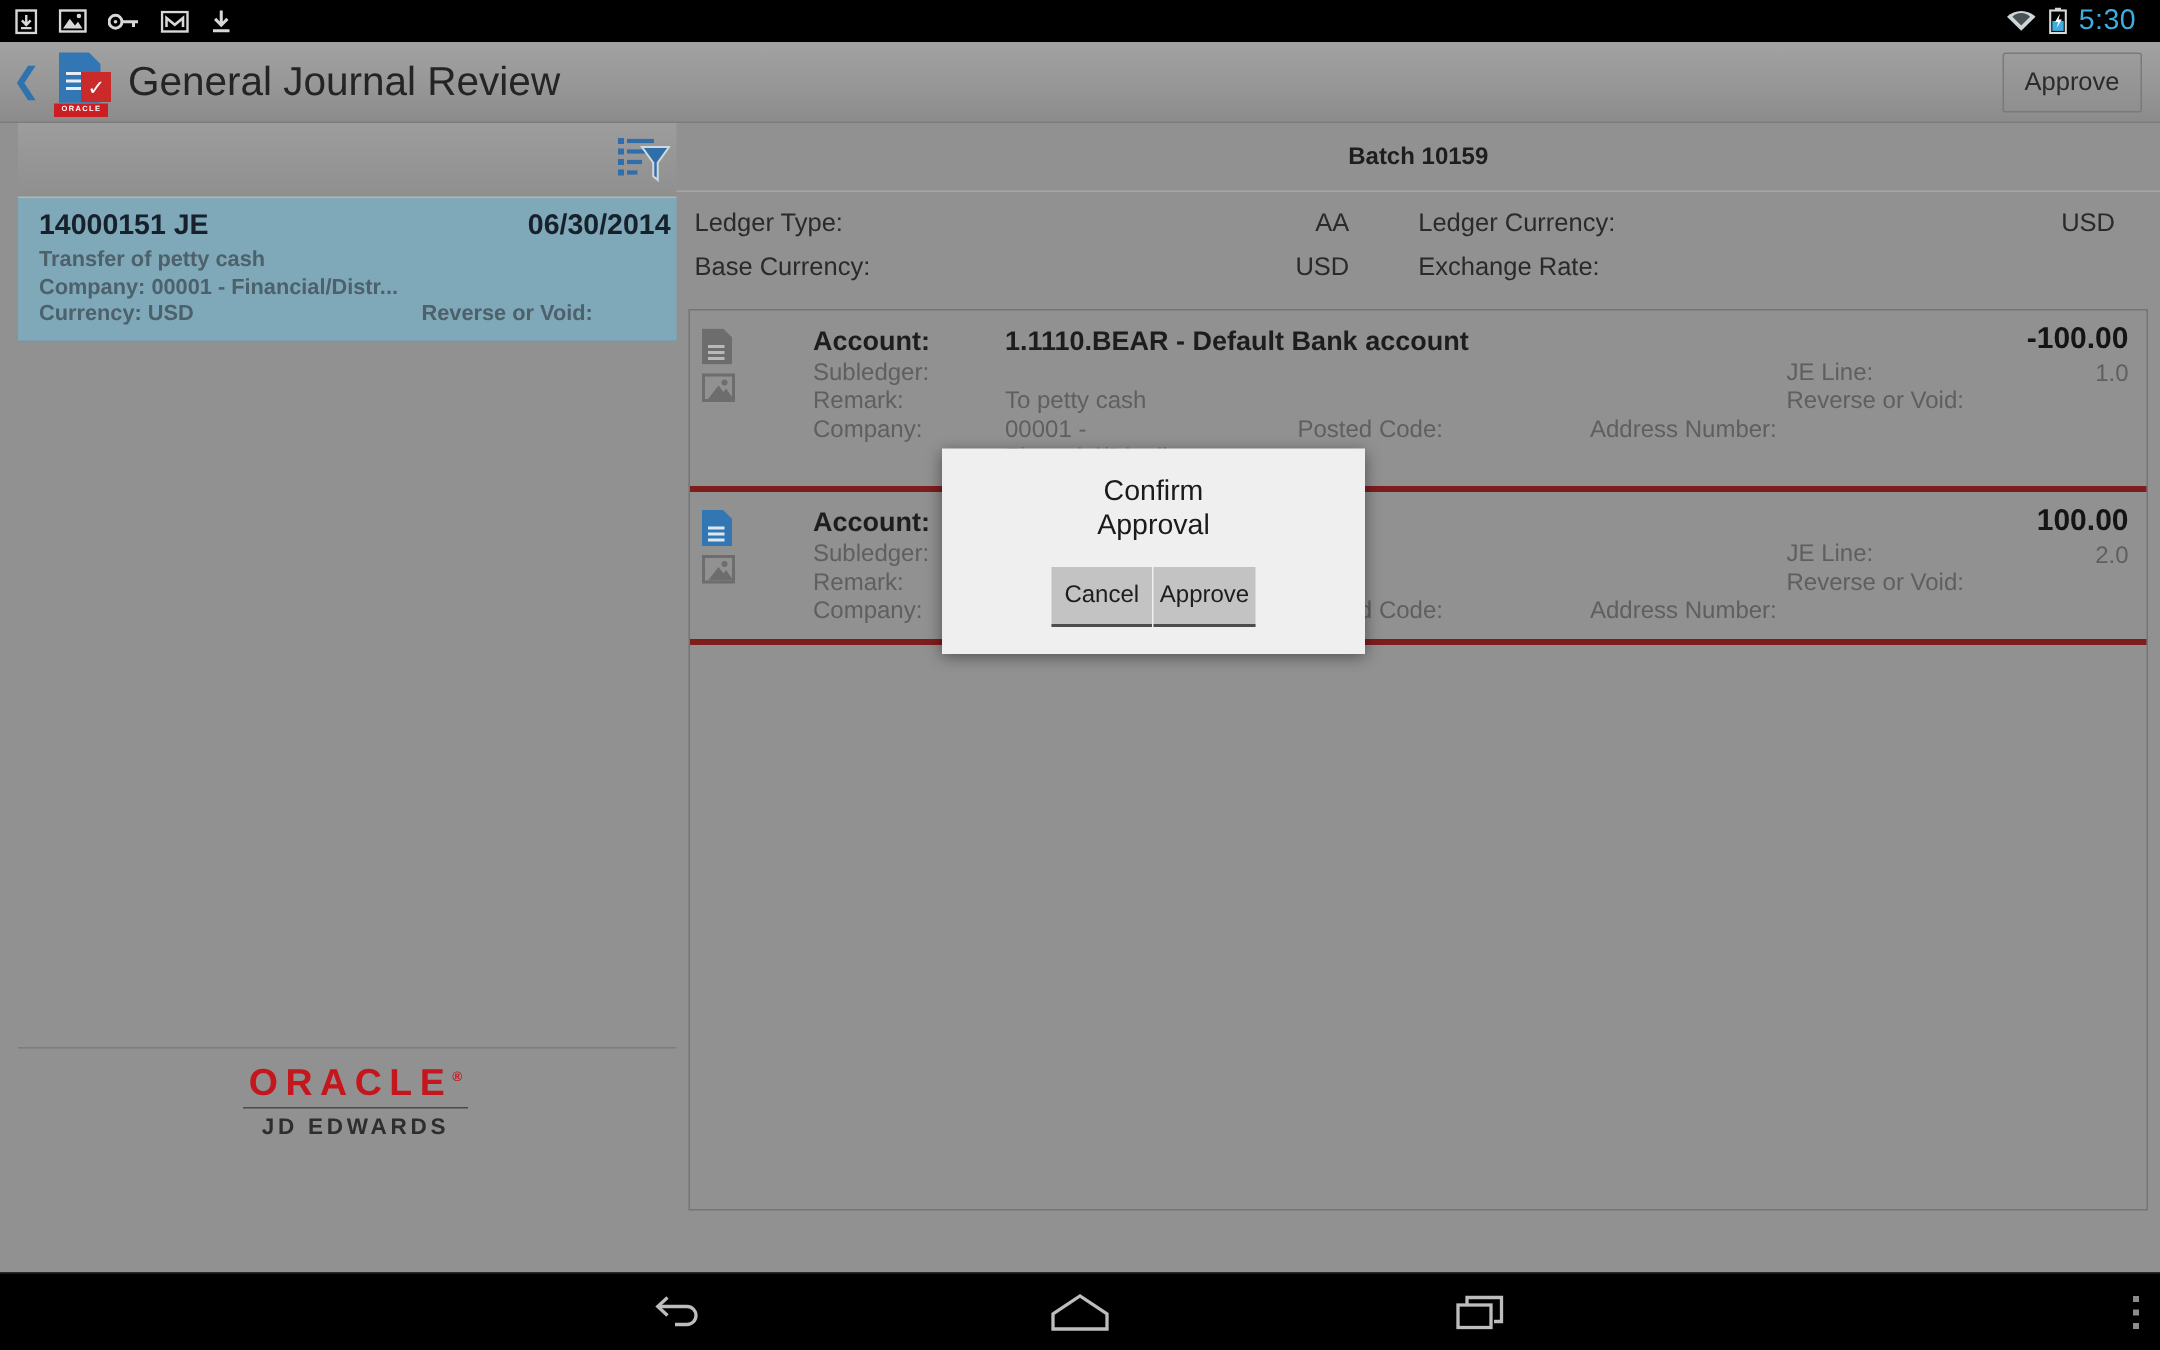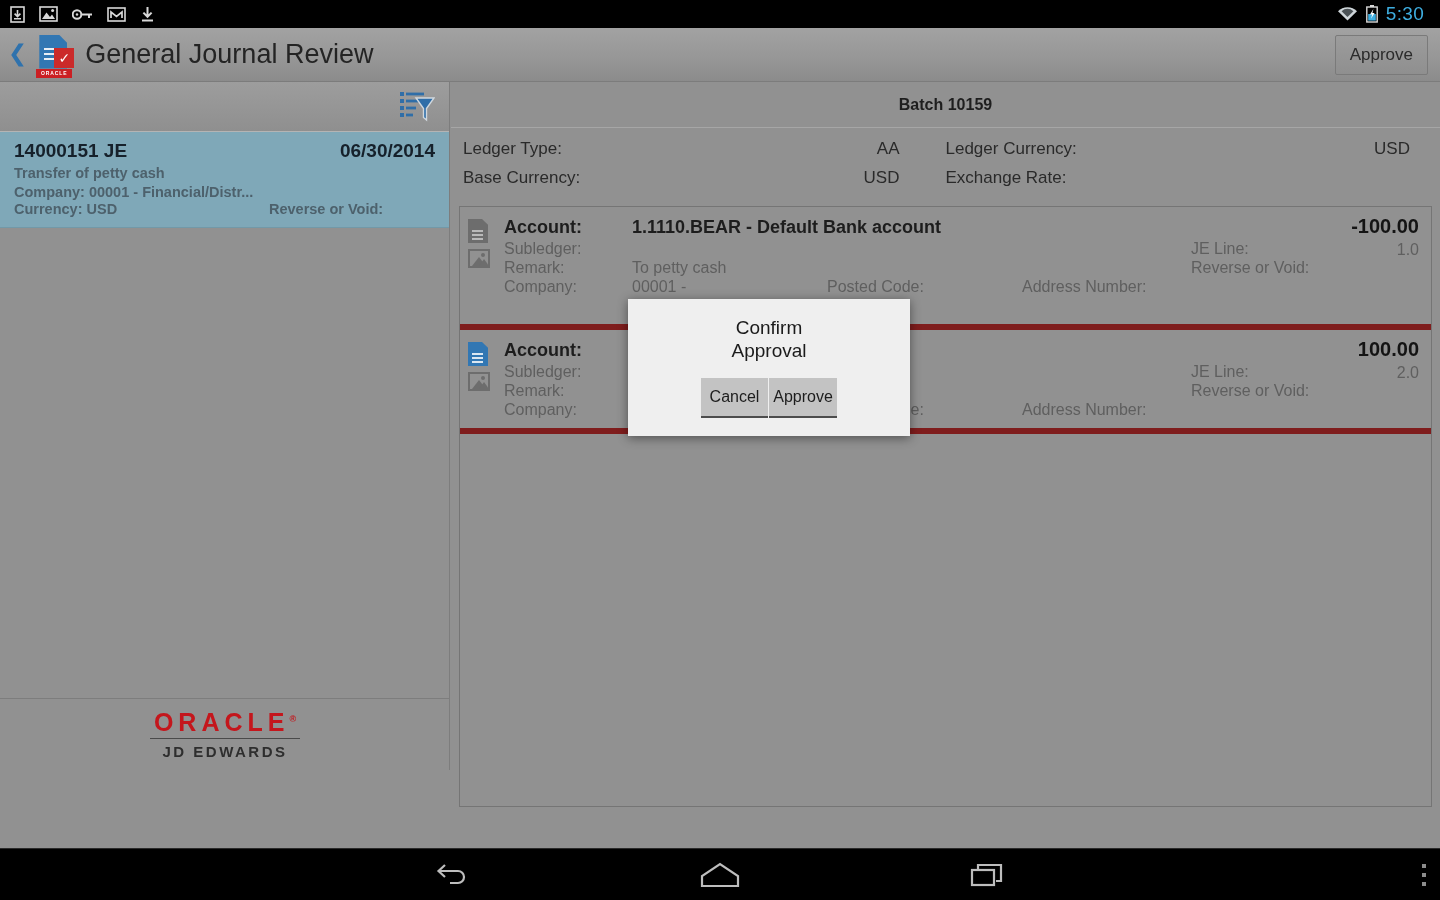--- a/index.html
+++ b/index.html
@@ -50,21 +50,21 @@
   .apptitle { font-size:27px; color:#242424; font-weight:400; }
   .approve-btn {
     margin-left:auto; min-width:88px; height:40px; padding:0 14px;
     background:linear-gradient(to bottom,#9c9c9c,#8f8f8f);
     border:1px solid #7a7a7a; border-radius:2px;
     color:#2b2b2b; font-size:17px; display:flex; align-items:center; justify-content:center;
   }
 
   
   .sidebar {
-    position:absolute; top:82px; left:0; width:450px; height:688px;
+    position:absolute; top:82px; left:12px; width:450px; height:688px;
     background:#919191; border-right:1px solid #7d7d7d;
   }
   .sidebar-head {
     height:50px; background:linear-gradient(to bottom,#9d9d9d,#8f8f8f);
     border-bottom:1px solid #b4b4b4; position:relative;
   }
   .filter-icon { position:absolute; right:14px; top:8px; width:36px; height:34px; }
   .list-item {
     background:#7fa8b8; padding:8px 14px 10px 14px; position:relative;
     border-bottom:1px solid #7299a8;
@@ -91,21 +91,21 @@
   .batch-title { height:46px; display:flex; align-items:center; justify-content:center;
                  font-size:16px; font-weight:bold; color:#1e1e1e; border-bottom:1px solid #a6a6a6; }
   .batch-meta { padding:6px 12px 10px 12px; }
   .meta-row { display:flex; font-size:17px; color:#2a2a2a; line-height:29px;justify-content:center; }
   .meta-cell { display:flex; width:50%; }
   .meta-lbl { width:50%; }
   .meta-val { width:50%; text-align:right; padding-right:46px; }
   .meta-val.r { padding-right:18px; }
 
   .lines-box { margin:4px 8px 0 8px; border:1px solid #757575; background:#919191; height:601px; }
-  .line-row { position:relative; display:flex; padding:8px 10px 9px 8px; border-bottom:6px solid #7f1d1d; }
+  .line-row { position:relative; display:flex; padding:8px 10px 9px 8px; border-bottom:4px solid #7f1d1d;gap:38px; }
   .line-icons { width:36px; display:flex; flex-direction:column; gap:6px; padding-top:4px; }
   .doc-ico { width:20px; height:24px; position:relative; }
   .doc-ico .pg { position:absolute; inset:0; clip-path:polygon(0 0,70% 0,100% 24%,100% 100%,0 100%); }
   .doc-ico.gray .pg { background:#6d6d6d; }
   .doc-ico.blue .pg { background:#3277b3; }
   .doc-ico .ln { position:absolute; left:4px; width:11px; height:2px; background:#b9b9b9; }
   .doc-ico.blue .ln { background:#dbe7f1; }
   .doc-ico .a{top:11px;} .doc-ico .b{top:15px;} .doc-ico .c{top:19px;}
   .img-ico { width:22px; height:19px; border:2px solid #6d6d6d; position:relative; overflow:hidden; }
   .img-ico .mt { position:absolute; left:2px; bottom:0; width:0;height:0;

